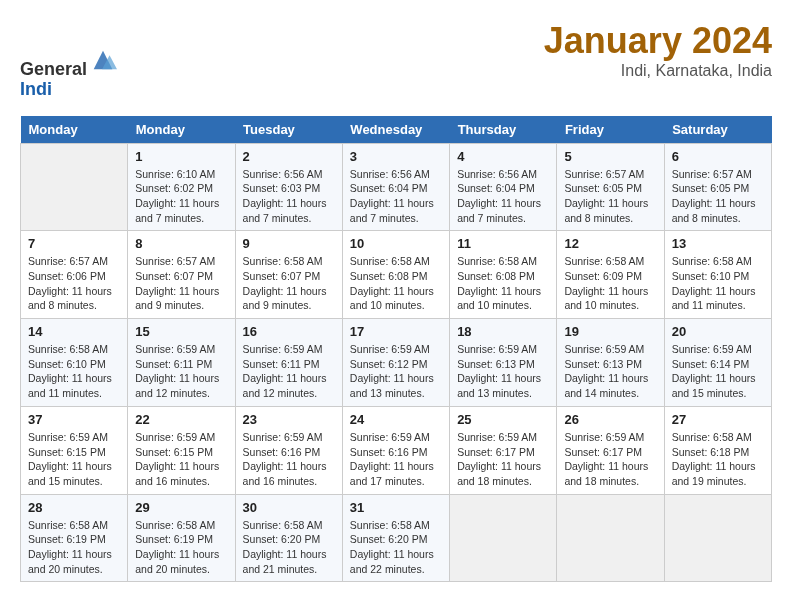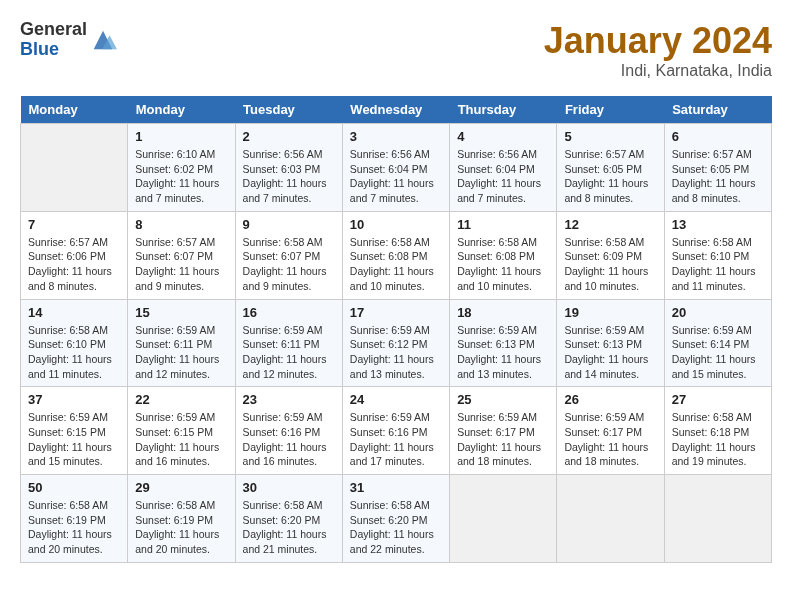--- a/index.html
+++ b/index.html
@@ -17,20 +17,21 @@
       margin-bottom: 16px;
     }
     .logo {
       display: flex;
       align-items: center;
     }
     .logo-text {
       display: flex;
       flex-direction: column;
       line-height: 1.1;
+      margin-top: 40px;
     }
     .logo-general {
       font-size: 18px;
       font-weight: bold;
       color: #333;
     }
     .logo-blue {
       font-size: 18px;
       font-weight: bold;
       color: #1a5faa;
@@ -94,21 +95,21 @@
       background-color: #f0f0f0 !important;
     }
   </style>
 </head>
 <body>
 
 <div class="header">
   <div class="logo">
     <div class="logo-text">
       <span class="logo-general">General</span>
-      <span class="logo-blue">Blue</span>
+      <span class="logo-blue">Indi</span>
     </div>
     <svg class="logo-icon" viewBox="0 0 30 30" xmlns="http://www.w3.org/2000/svg">
       <polygon points="5,25 15,5 25,25" fill="#2e6db4" opacity="0.85"></polygon>
       <polygon points="14,25 22,10 30,25" fill="#5a9fd4" opacity="0.7"></polygon>
     </svg>
   </div>
   <div class="title-area">
     <div class="month-title">January 2024</div>
     <div class="subtitle">Indi, Karnataka, India</div>
   </div>
@@ -293,21 +294,21 @@
         </td>
         <td>
           <span class="day-number">27</span>
           <div class="day-info" style="white-space: pre-line;">Sunrise: 6:58 AM
 Sunset: 6:18 PM
 Daylight: 11 hours and 19 minutes.</div>
         </td>
       </tr>
       <tr>
         <td>
-          <span class="day-number">50</span>
+          <span class="day-number">28</span>
           <div class="day-info" style="white-space: pre-line;">Sunrise: 6:58 AM
 Sunset: 6:19 PM
 Daylight: 11 hours and 20 minutes.</div>
         </td>
         <td>
           <span class="day-number">29</span>
           <div class="day-info" style="white-space: pre-line;">Sunrise: 6:58 AM
 Sunset: 6:19 PM
 Daylight: 11 hours and 20 minutes.</div>
         </td>

